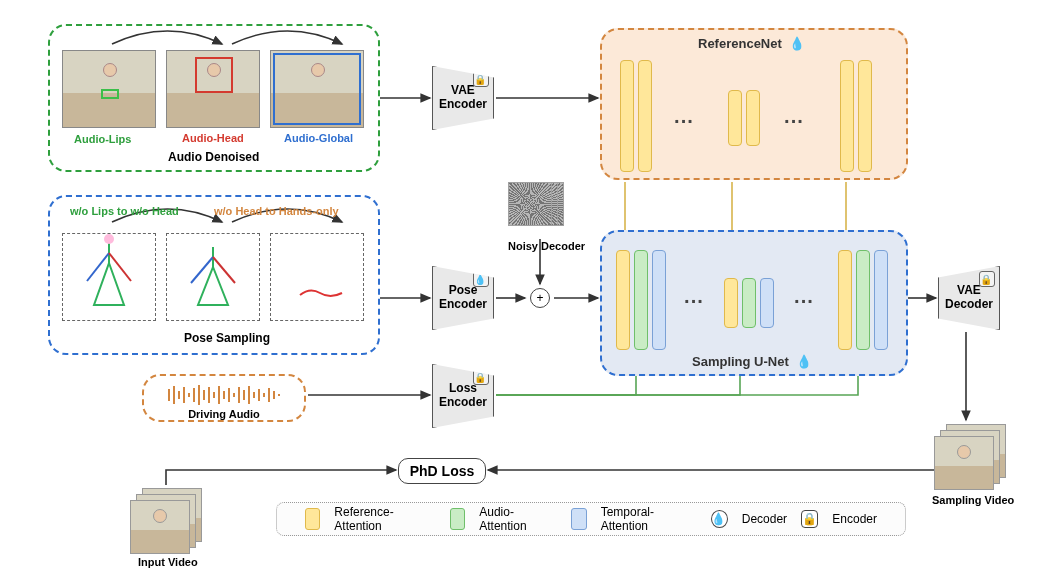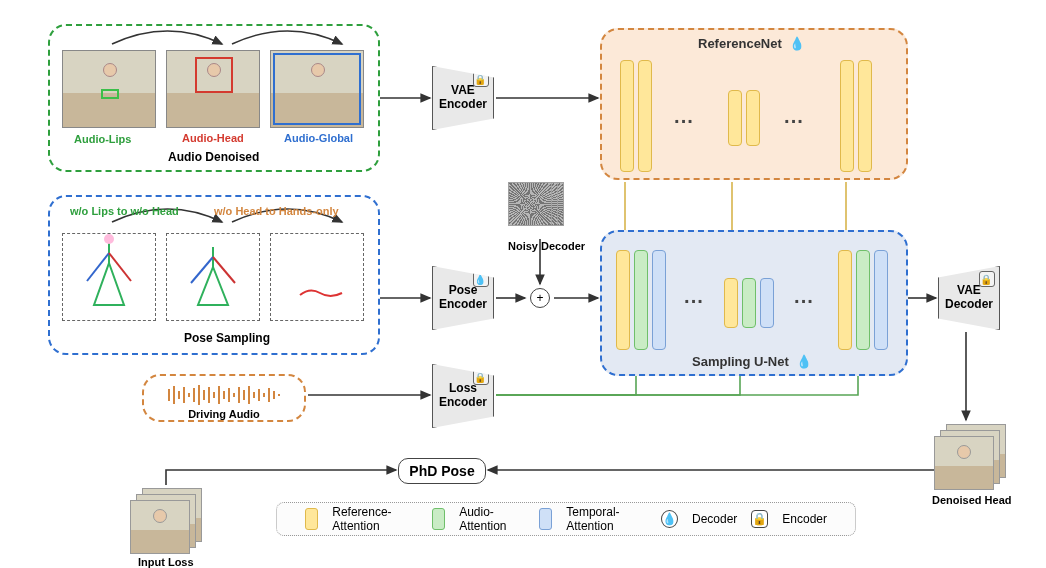--- a/index.html
+++ b/index.html
@@ -178,21 +178,21 @@
   <div class="img-ph" style="left:12px;top:0;width:60px;height:54px">
       <div class="face" style="left:22px;top:8px"></div>
     </div>
   <div class="img-ph" style="left:6px;top:6px;width:60px;height:54px">
       <div class="face" style="left:22px;top:8px"></div>
     </div>
   <div class="img-ph" style="left:0;top:12px;width:60px;height:54px">
       <div class="face" style="left:22px;top:8px"></div>
     </div>
 </div>
-<div class="cap11b box" style="left:138px; top:556px">Input Loss</div>
+<div class="cap11b box" style="left:138px; top:556px">Input Video</div>
 
 <div class="stack" style="left:508px; top:182px;">
   <div class="noise" style="left:12px;top:0"></div>
   <div class="noise" style="left:6px;top:6"></div>
   <div class="noise" style="left:0;top:12"></div>
 </div>
 <div class="cap11b box" style="left:508px; top:240px">Noisy Decoder</div>
 
 <div class="circ" style="left:530px; top:288px">+</div>
 
@@ -257,25 +257,25 @@
   <div class="img-ph" style="left:12px;top:0;width:60px;height:54px">
       <div class="face" style="left:22px;top:8px"></div>
     </div>
   <div class="img-ph" style="left:6px;top:6px;width:60px;height:54px">
       <div class="face" style="left:22px;top:8px"></div>
     </div>
   <div class="img-ph" style="left:0;top:12px;width:60px;height:54px">
       <div class="face" style="left:22px;top:8px"></div>
     </div>
 </div>
-<div class="cap11b box" style="left:932px; top:494px">Denoised Head</div>
-
-<div class="box phd" style="left:398px; top:458px; width:88px; height:26px; line-height:24px;">PhD Pose</div>
-
-<div class="box legend" style="left:276px; top:502px; width:580px; height:34px; display:flex; align-items:center; gap:14px; padding:0 28px; font-size:12px;">
+<div class="cap11b box" style="left:932px; top:494px">Sampling Video</div>
+
+<div class="box phd" style="left:398px; top:458px; width:88px; height:26px; line-height:24px;">PhD Loss</div>
+
+<div class="box legend" style="left:276px; top:502px; width:630px; height:34px; display:flex; align-items:center; gap:14px; padding:0 28px; font-size:12px;">
   <span class="sq sq-y"></span>
   <span>Reference-Attention</span>
   <span class="sq sq-g"></span>
   <span>Audio-Attention</span>
   <span class="sq sq-b"></span>
   <span>Temporal-Attention</span>
   <span class="circ" style="position:static;width:18px;height:18px">💧</span>
   <span>Decoder</span>
   <span class="circ" style="position:static;width:18px;height:18px;border-radius:4px">🔒</span>
   <span>Encoder</span>

